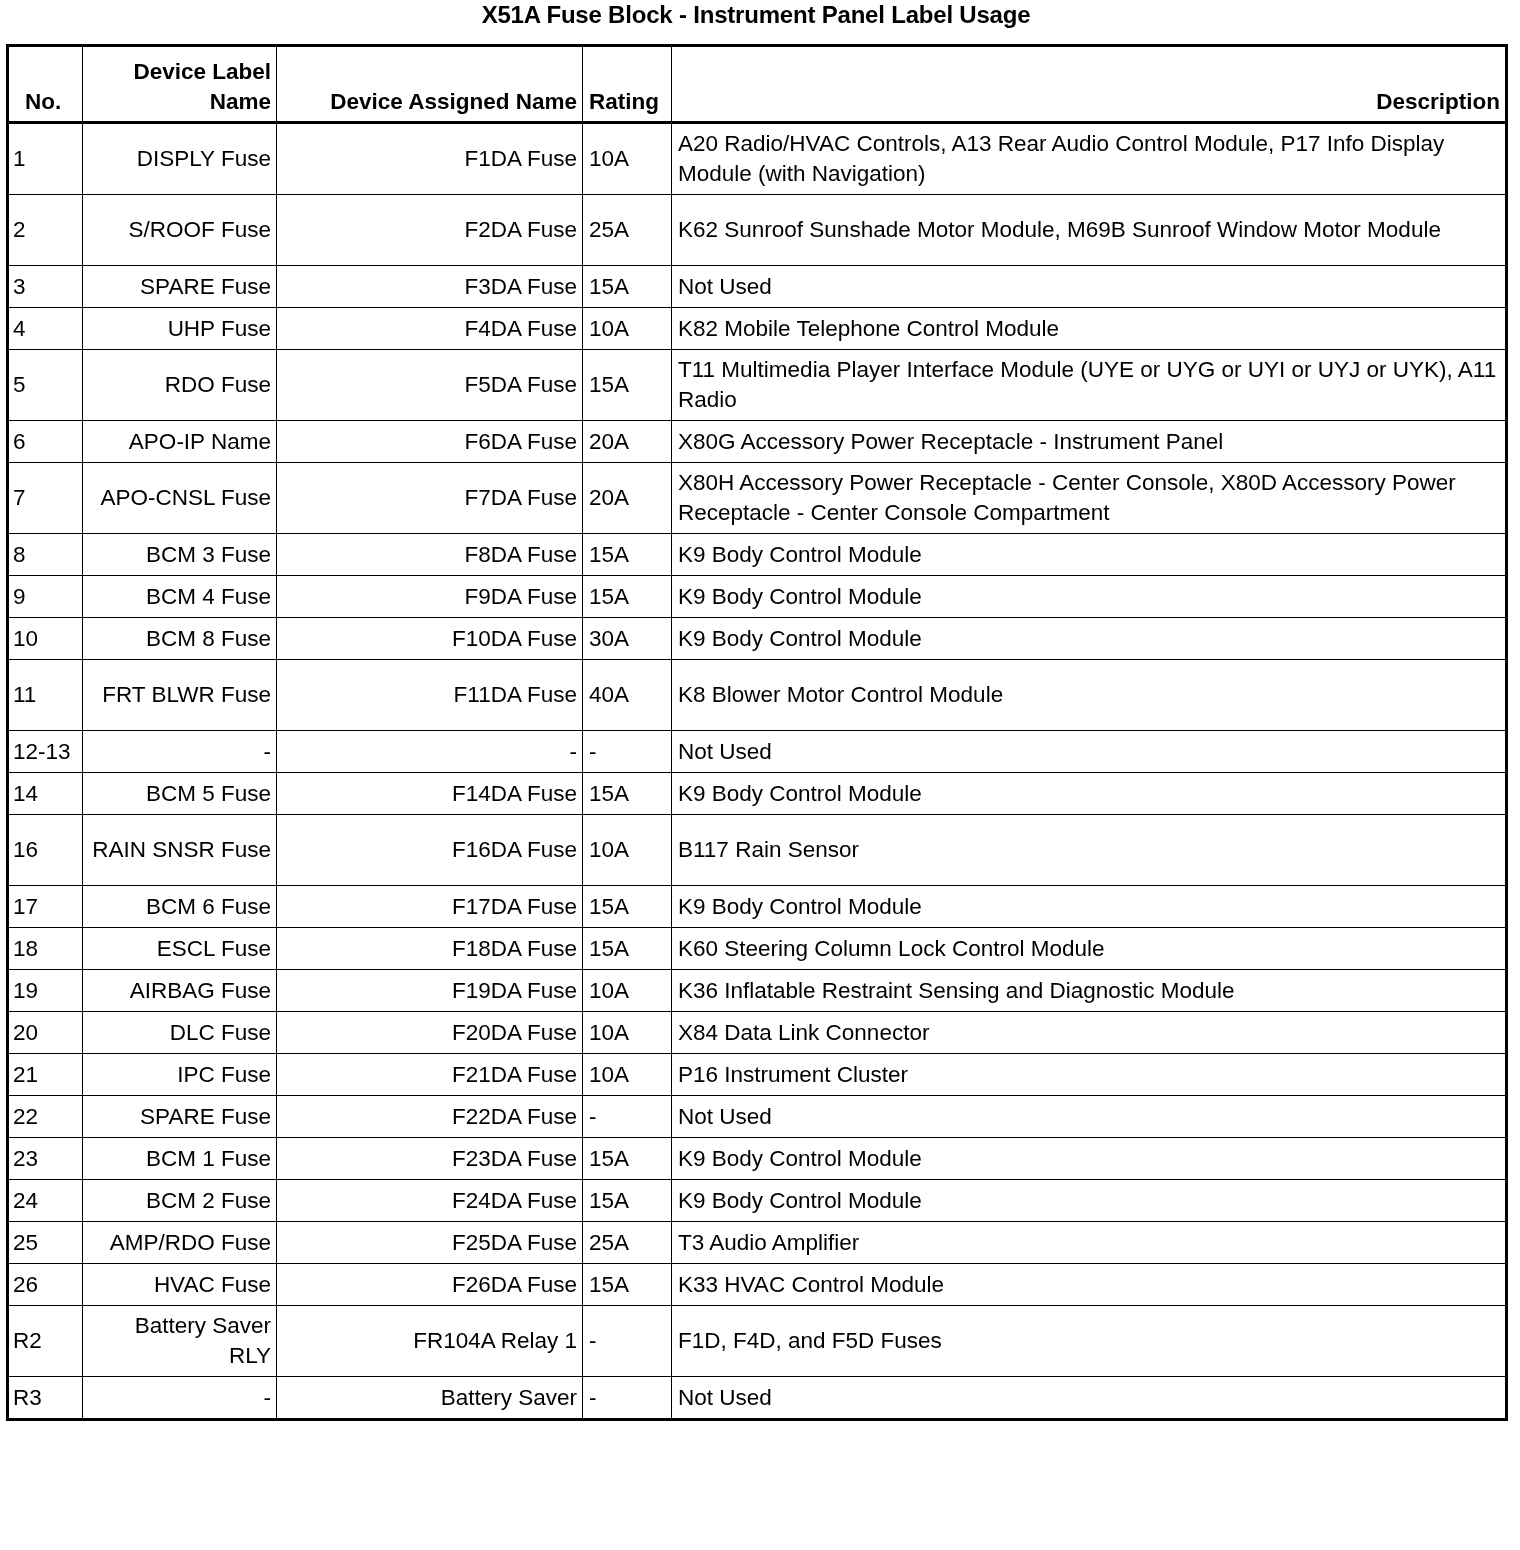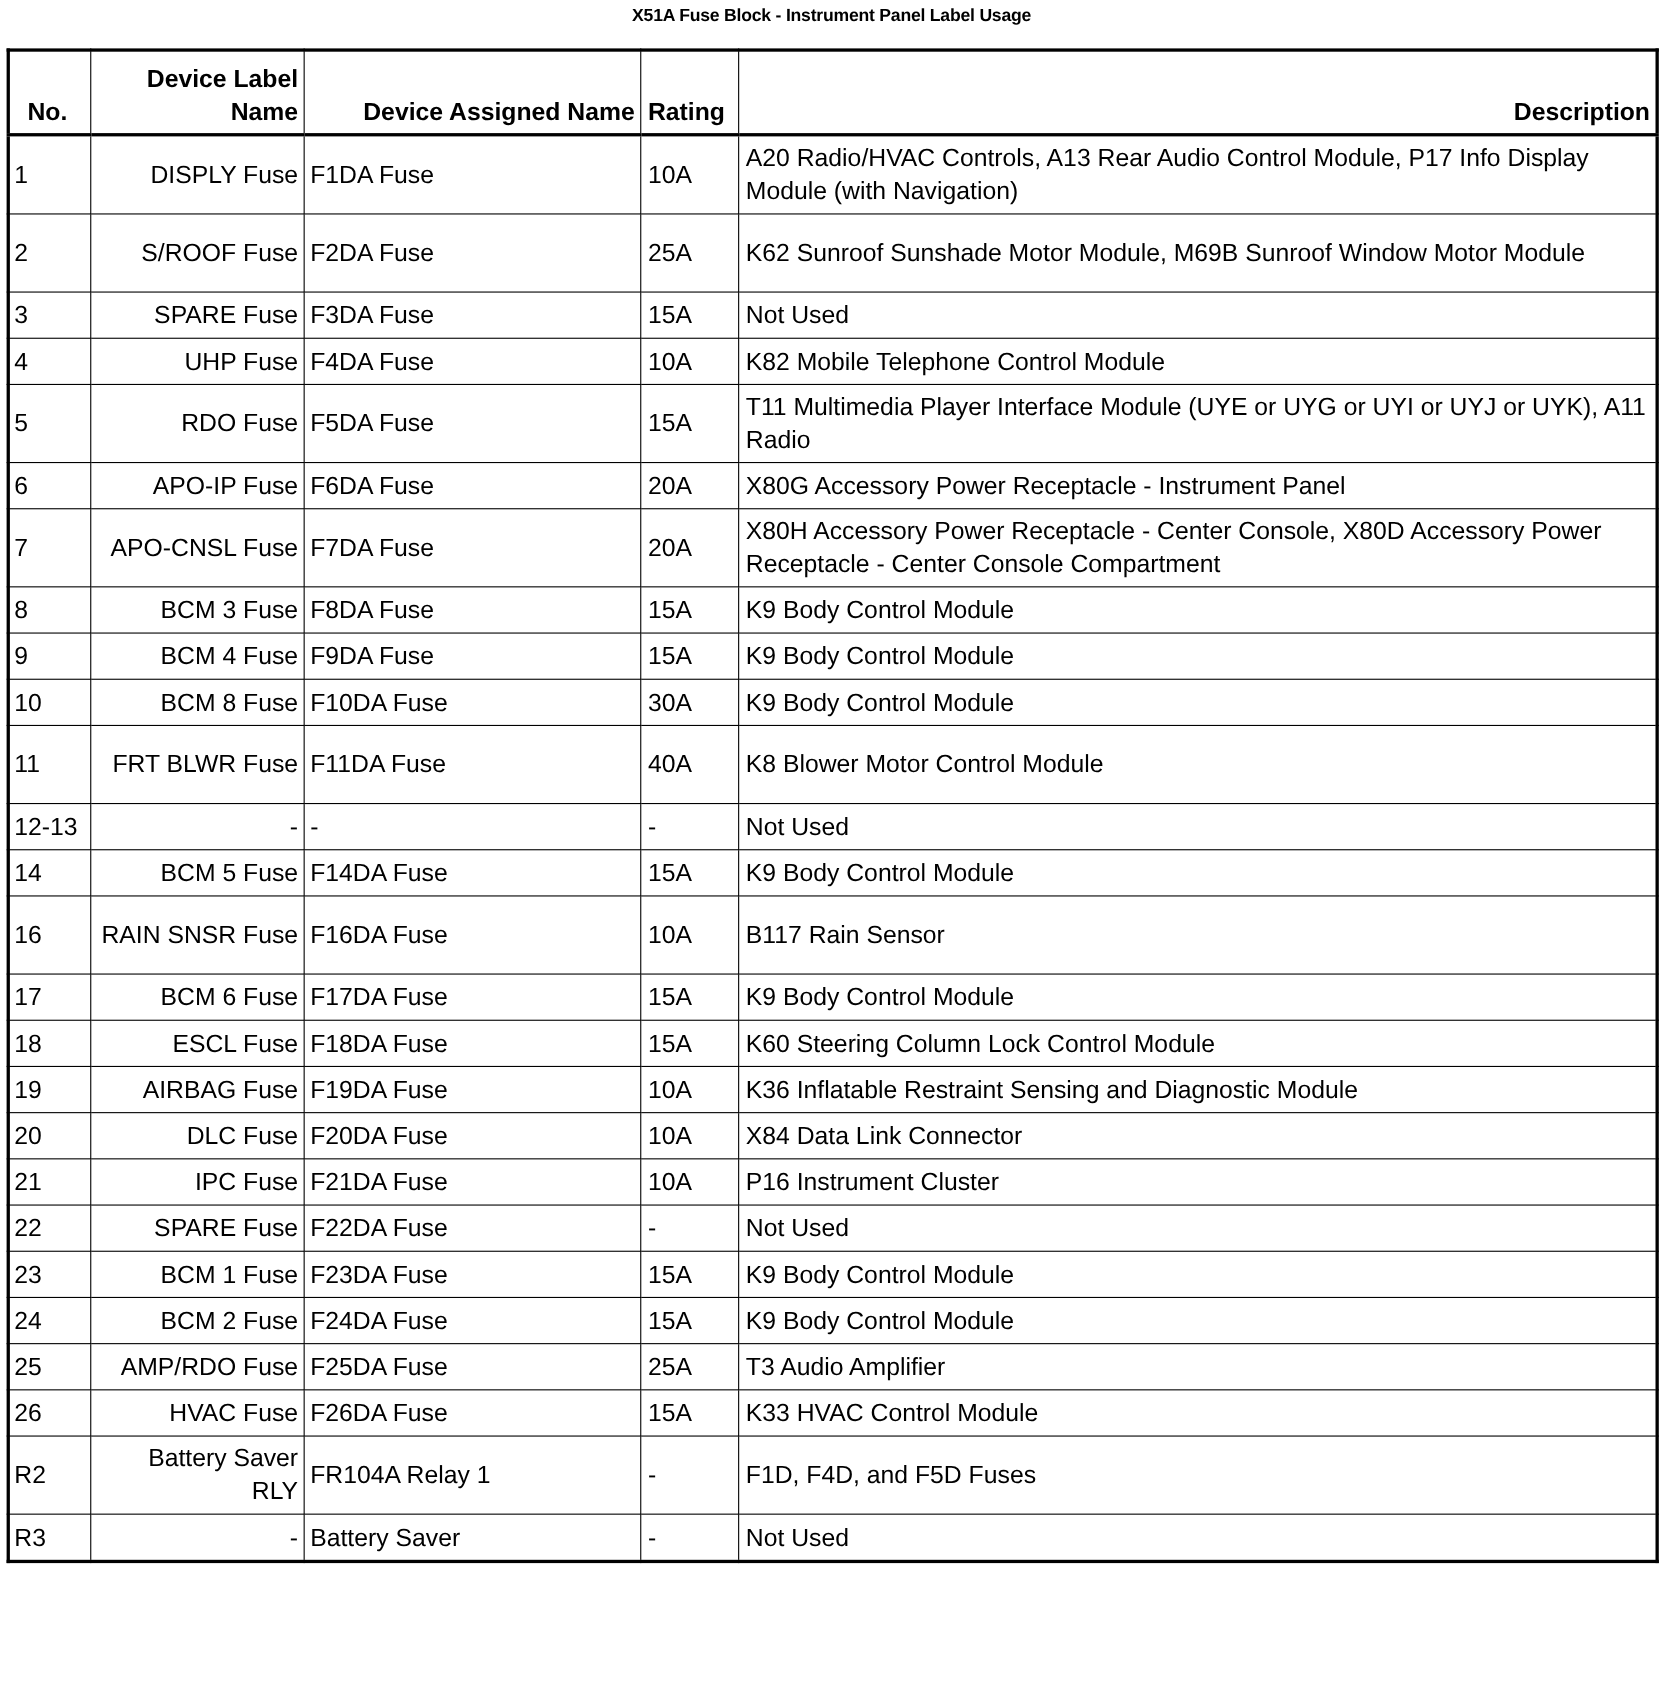--- a/index.html
+++ b/index.html
@@ -17,21 +17,21 @@
     }
     .title {
       position: absolute;
       top: 0;
       left: 0;
       width: 1512px;
       height: 30px;
       line-height: 30px;
       text-align: center;
       font-weight: bold;
-      font-size: 16px;
+      font-size: 24px;
       letter-spacing: -0.2px;
     }
     table.fuse {
       position: absolute;
       left: 6px;
       top: 44px;
       width: 1502px;
       border-collapse: collapse;
       border: 3px solid #000;
       table-layout: fixed;
@@ -54,21 +54,21 @@
       text-align: right;
       vertical-align: bottom;
       height: 70px;
       padding-bottom: 4px;
       border-bottom: 3px solid #000;
     }
     table.fuse thead th.th-no { text-align: left; padding-left: 16px; }
     table.fuse thead th.th-rating { text-align: left; padding-left: 6px; }
     table.fuse td.no { text-align: left; padding-left: 4px; }
     table.fuse td.label { text-align: right; }
-    table.fuse td.assigned { text-align: left; margin-left: 10px; }
+    table.fuse td.assigned { text-align: right; margin-left: 10px; }
     table.fuse td.rating { text-align: left; padding-left: 6px; }
     table.fuse td.desc { text-align: left; padding-left: 6px; }
     tr.h1 td { height: 41px; }
     tr.h2 td { height: 70px; }
   </style>
 </head>
 <body>
 
 <div class="title">X51A Fuse Block - Instrument Panel Label Usage</div>
 
@@ -120,21 +120,21 @@
       </tr>
       <tr class="h2">
         <td class="no">5</td>
         <td class="label">RDO Fuse</td>
         <td class="assigned">F5DA Fuse</td>
         <td class="rating">15A</td>
         <td class="desc">T11 Multimedia Player Interface Module (UYE or UYG or UYI or UYJ or UYK), A11 Radio</td>
       </tr>
       <tr class="h1">
         <td class="no">6</td>
-        <td class="label">APO-IP Fuse</td>
+        <td class="label">APO-IP Name</td>
         <td class="assigned">F6DA Fuse</td>
         <td class="rating">20A</td>
         <td class="desc">X80G Accessory Power Receptacle - Instrument Panel</td>
       </tr>
       <tr class="h2">
         <td class="no">7</td>
         <td class="label">APO-CNSL Fuse</td>
         <td class="assigned">F7DA Fuse</td>
         <td class="rating">20A</td>
         <td class="desc">X80H Accessory Power Receptacle - Center Console, X80D Accessory Power Receptacle - Center Console Compartment</td>

